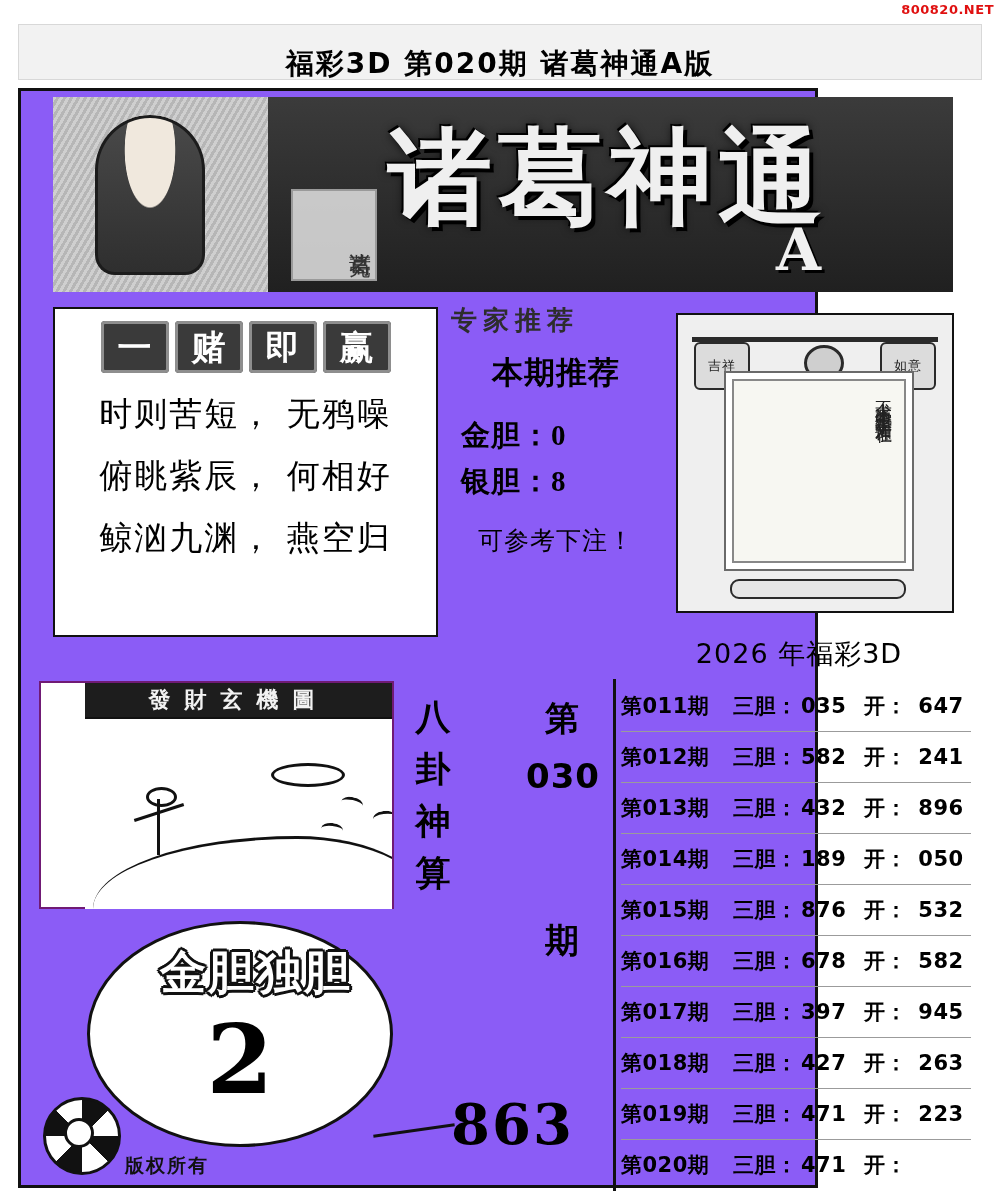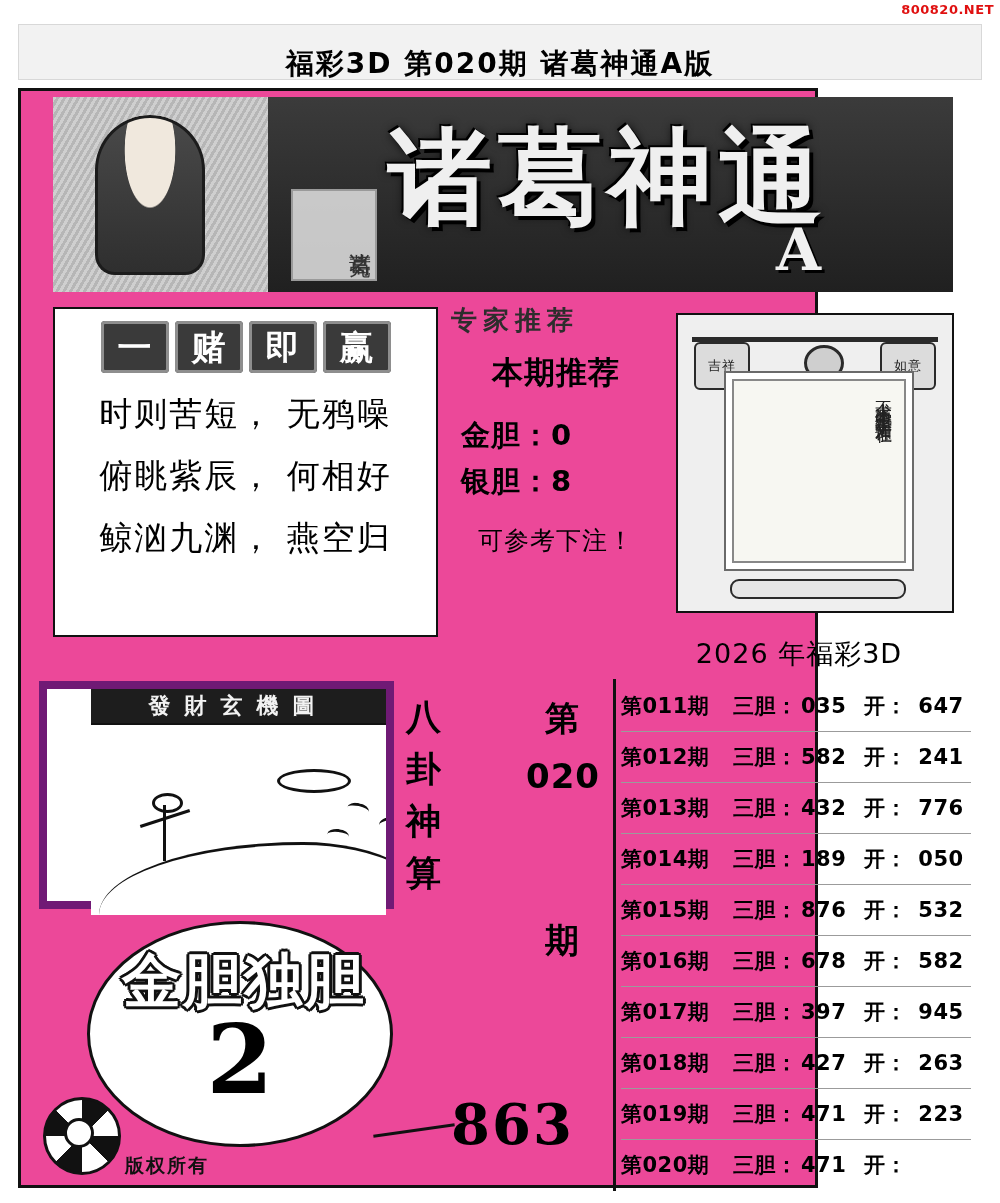--- a/index.html
+++ b/index.html
@@ -56,21 +56,21 @@
   }
   
   .frame {
     position: absolute;
     top: 88px;
     left: 18px;
     width: 800px;
     height: 1100px;
     border: 3px solid #111;
     box-sizing: border-box;
-    background: #ec4899;
+    background: #8b5cf6;
   }
   
   .banner {
     position: absolute;
     top: 6px;
     left: 32px;
     width: 900px;
     height: 195px;
     background: linear-gradient(180deg, #3b3b3b 0%, #2c2c2c 55%, #202020 100%);
     overflow: hidden;
@@ -203,20 +203,21 @@
     font-weight: bold;
     text-align: center;
     letter-spacing: 1px;
     margin-bottom: 22px;
   }
   .expert .e-row {
     font-size: 29px;
     font-weight: bold;
     margin: 6px 0 6px 10px;
     letter-spacing: 1px;
+    font-family: Liberation Serif, serif;
   }
   .expert .e-note {
     font-size: 25px;
     margin-top: 22px;
     text-align: center;
     letter-spacing: 1px;
   }
   
   .scroll-box {
     position: absolute;
@@ -338,20 +339,21 @@
   }
   
   .bagua-vert {
     position: absolute;
     left: 385px;
     top: 600px;
     width: 56px;
     font-size: 35px;
     font-weight: bold;
     line-height: 52px;
+    text-align: center;
     letter-spacing: 2px;
   }
   
   .issue-vert {
     position: absolute;
     left: 505px;
     top: 598px;
     width: 72px;
     text-align: center;
     font-size: 34px;
@@ -366,21 +368,21 @@
     margin-top: 106px;
     display: block;
   }
   
   .xuanji {
     position: absolute;
     left: 18px;
     top: 590px;
     width: 355px;
     height: 228px;
-    border: 8px solid #701a75;
+    border: 2px solid #701a75;
     box-sizing: border-box;
     background: #fff;
     padding-left: 44px;
   }
   .xuanji .xj-head {
     height: 34px;
     background: #1d1d1d;
     color: #f2f2f2;
     font-size: 22px;
     line-height: 34px;
@@ -458,24 +460,24 @@
     top: 830px;
     width: 300px;
     height: 220px;
     border: 3px solid #111;
     border-radius: 50%;
     background: #fff;
   }
   .oval .oval-top {
     position: absolute;
     top: 18px;
-    left: 4px;
+    left: 16px;
     width: 100%;
     text-align: center;
-    font-size: 59px;
+    font-size: 46px;
     font-weight: bold;
     color: #fff;
     letter-spacing: 2px;
     text-shadow:
       3px 0 0 #111, -3px 0 0 #111, 0 3px 0 #111, 0 -3px 0 #111,
       2px 2px 0 #111, -2px 2px 0 #111, 2px -2px 0 #111, -2px -2px 0 #111;
     font-family: "DejaVu Sans", sans-serif;
   }
   .oval .oval-num {
     position: absolute;
@@ -615,21 +617,21 @@
         <span class="c-lbl">三胆：</span>
         <span class="c-three">582</span>
         <span class="c-open-lbl">开：</span>
         <span class="c-open">241</span>
       </div>
       <div class="hist-row">
         <span class="c-issue">第013期</span>
         <span class="c-lbl">三胆：</span>
         <span class="c-three">432</span>
         <span class="c-open-lbl">开：</span>
-        <span class="c-open">776</span>
+        <span class="c-open">896</span>
       </div>
       <div class="hist-row">
         <span class="c-issue">第014期</span>
         <span class="c-lbl">三胆：</span>
         <span class="c-three">189</span>
         <span class="c-open-lbl">开：</span>
         <span class="c-open">050</span>
       </div>
       <div class="hist-row">
         <span class="c-issue">第015期</span>
@@ -684,21 +686,21 @@
         <div class="bird b1"></div>
         <div class="bird b2"></div>
         <div class="bird b3"></div>
       </div>
     </div>
 
     <div class="bagua-vert">八卦神算</div>
 
     <div class="issue-vert">
       <span>第</span>
-      <div class="num">020</div>
+      <div class="num">030</div>
       <span class="qi">期</span>
     </div>
 
     <div class="oval">
       <div class="oval-top">金胆独胆</div>
       <div class="oval-num">2</div>
     </div>
     <div class="connector"></div>
     <div class="big-three">863</div>
 

